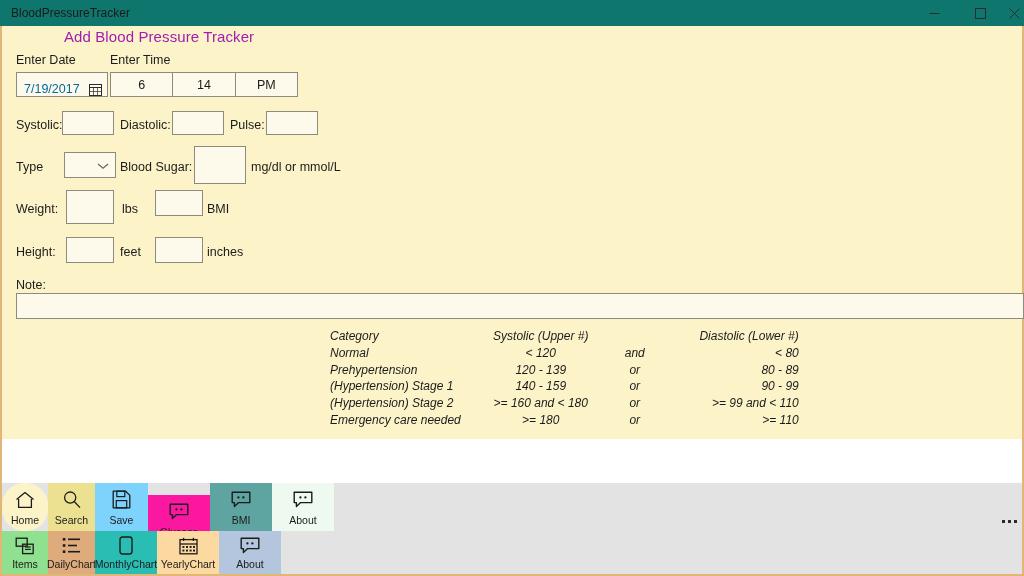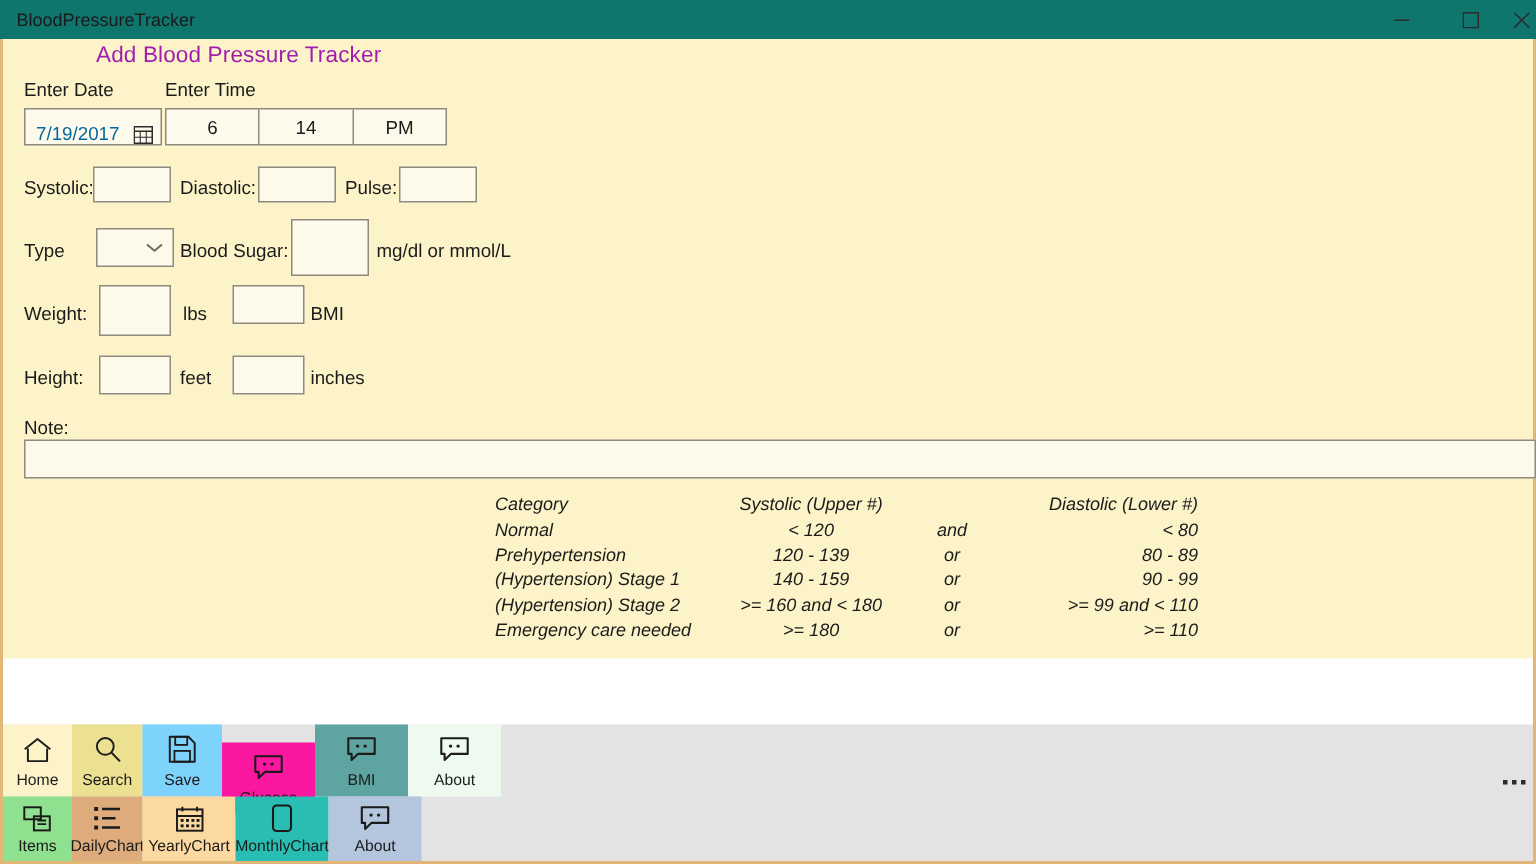--- a/index.html
+++ b/index.html
@@ -306,21 +306,21 @@
             <td class="c-dia">&gt;= 110</td>
           </tr>
         </tbody>
       </table>
     </div>
   </div>
 
   <div id="appbar">
 
     <div id="appbar-top">
-      <div class="tile" style="width:46px; background:#fcf4c8;">
+      <div class="tile" style="width:46px; background:#fcf4c8;border-radius:22px;">
         <span class="ti-ico">
           <svg width="20" height="18" viewBox="0 0 20 18">
             <polyline points="1.5,8.5 10,1.6 18.5,8.5" fill="none" stroke="#1b1b1b" stroke-width="1.3" stroke-linejoin="round"></polyline>
             <polyline points="3.6,8 3.6,16.4 16.4,16.4 16.4,8" fill="none" stroke="#1b1b1b" stroke-width="1.3" stroke-linejoin="round"></polyline>
           </svg>
         </span>
         <span class="ti-lbl">Home</span>
       </div>
 
       <div class="tile" style="width:47px; background:#ece191;">
@@ -396,20 +396,29 @@
           <svg width="19" height="17" viewBox="0 0 19 17">
             <rect x="0.8" y="1" width="2.6" height="2.6" fill="#1b1b1b"></rect>
             <rect x="0.8" y="7.2" width="2.6" height="2.6" fill="#1b1b1b"></rect>
             <rect x="0.8" y="13.4" width="2.6" height="2.6" fill="#1b1b1b"></rect>
             <line x1="6" y1="2.3" x2="18" y2="2.3" stroke="#1b1b1b" stroke-width="1.6"></line>
             <line x1="6" y1="8.5" x2="15" y2="8.5" stroke="#1b1b1b" stroke-width="1.6"></line>
             <line x1="6" y1="14.7" x2="18" y2="14.7" stroke="#1b1b1b" stroke-width="1.6"></line>
           </svg>
         </span>
         <span class="ti-lbl">DailyChart</span>
+      </div>
+
+      <div class="tile" style="width:62px; background:#29bdb3;">
+        <span class="ti-ico">
+          <svg width="14" height="19" viewBox="0 0 14 19">
+            <rect x="1" y="1" width="12" height="17" rx="2.4" ry="2.4" fill="none" stroke="#1b1b1b" stroke-width="1.4"></rect>
+          </svg>
+        </span>
+        <span class="ti-lbl">MonthlyChart</span>
       </div>
 
       <div class="tile" style="width:62px; background:#fcd9a0;">
         <span class="ti-ico">
           <svg width="19" height="18" viewBox="0 0 19 18">
             <rect x="1" y="2.6" width="17" height="14.2" fill="none" stroke="#1b1b1b" stroke-width="1.3"></rect>
             <line x1="1" y1="7" x2="18" y2="7" stroke="#1b1b1b" stroke-width="1.3"></line>
             <line x1="4.6" y1="0.8" x2="4.6" y2="4" stroke="#1b1b1b" stroke-width="1.3"></line>
             <line x1="14.4" y1="0.8" x2="14.4" y2="4" stroke="#1b1b1b" stroke-width="1.3"></line>
             <g fill="#1b1b1b">
@@ -420,29 +429,20 @@
               <rect x="3.4" y="12.6" width="2" height="1.9"></rect>
                 <rect x="7" y="12.6" width="2" height="1.9"></rect>
               <rect x="10.6" y="12.6" width="2" height="1.9"></rect>
                 <rect x="14" y="12.6" width="2" height="1.9"></rect>
             </g>
           </svg>
         </span>
         <span class="ti-lbl">YearlyChart</span>
       </div>
 
-      <div class="tile" style="width:62px; background:#29bdb3;">
-        <span class="ti-ico">
-          <svg width="14" height="19" viewBox="0 0 14 19">
-            <rect x="1" y="1" width="12" height="17" rx="2.4" ry="2.4" fill="none" stroke="#1b1b1b" stroke-width="1.4"></rect>
-          </svg>
-        </span>
-        <span class="ti-lbl">MonthlyChart</span>
-      </div>
-
       <div class="tile" style="width:62px; background:#b3c6dd;">
         <span class="ti-ico">
           <svg width="20" height="17" viewBox="0 0 20 17">
             <path d="M1.2,1.2 H18.8 V11.6 H7.6 L3.4,15.6 V11.6 H1.2 Z" fill="none" stroke="#1b1b1b" stroke-width="1.4" stroke-linejoin="round"></path>
             <circle cx="7.4" cy="6.4" r="1.15" fill="#1b1b1b"></circle>
             <circle cx="12.4" cy="6.4" r="1.15" fill="#1b1b1b"></circle>
           </svg>
         </span>
         <span class="ti-lbl">About</span>
       </div>

